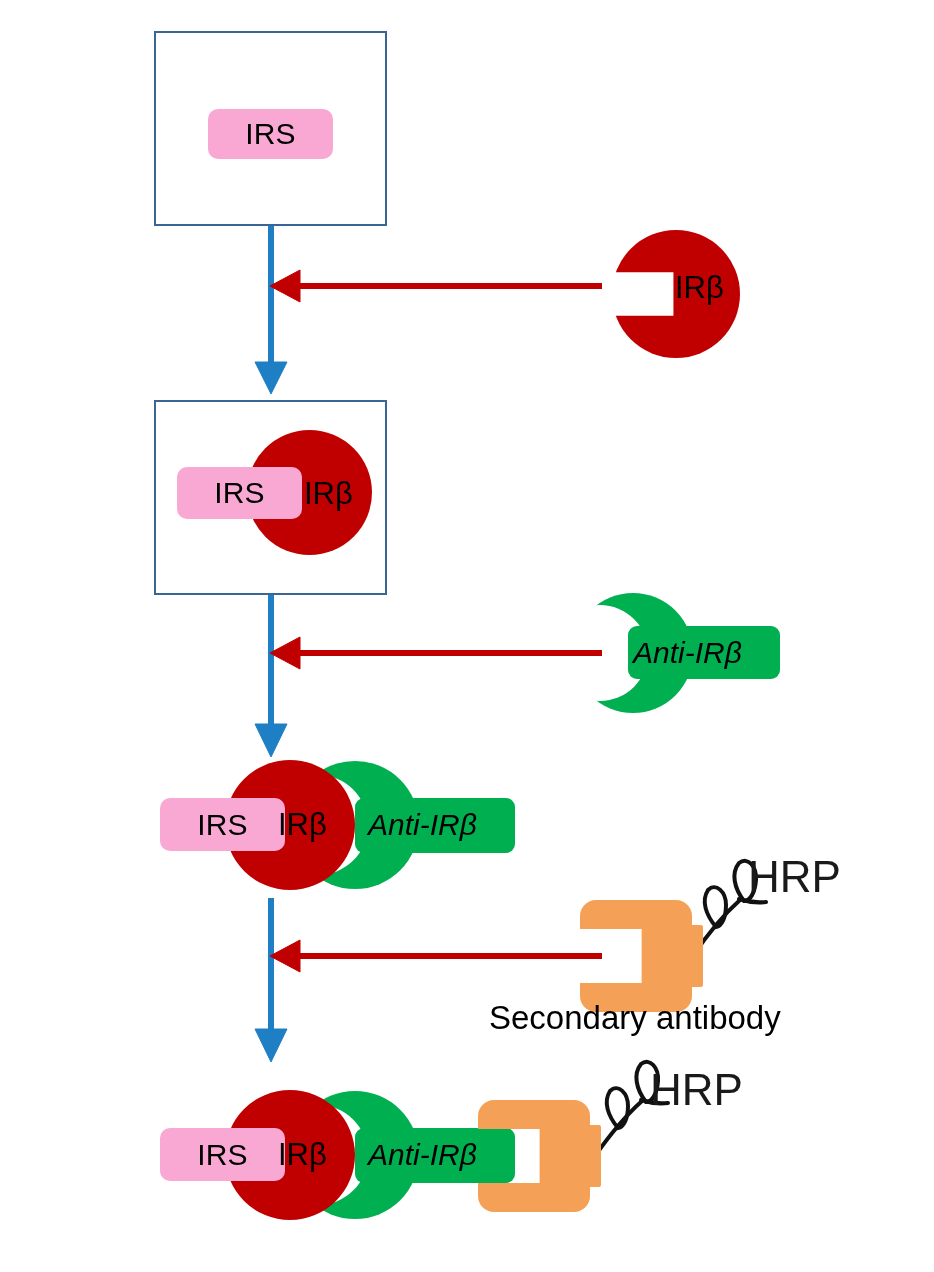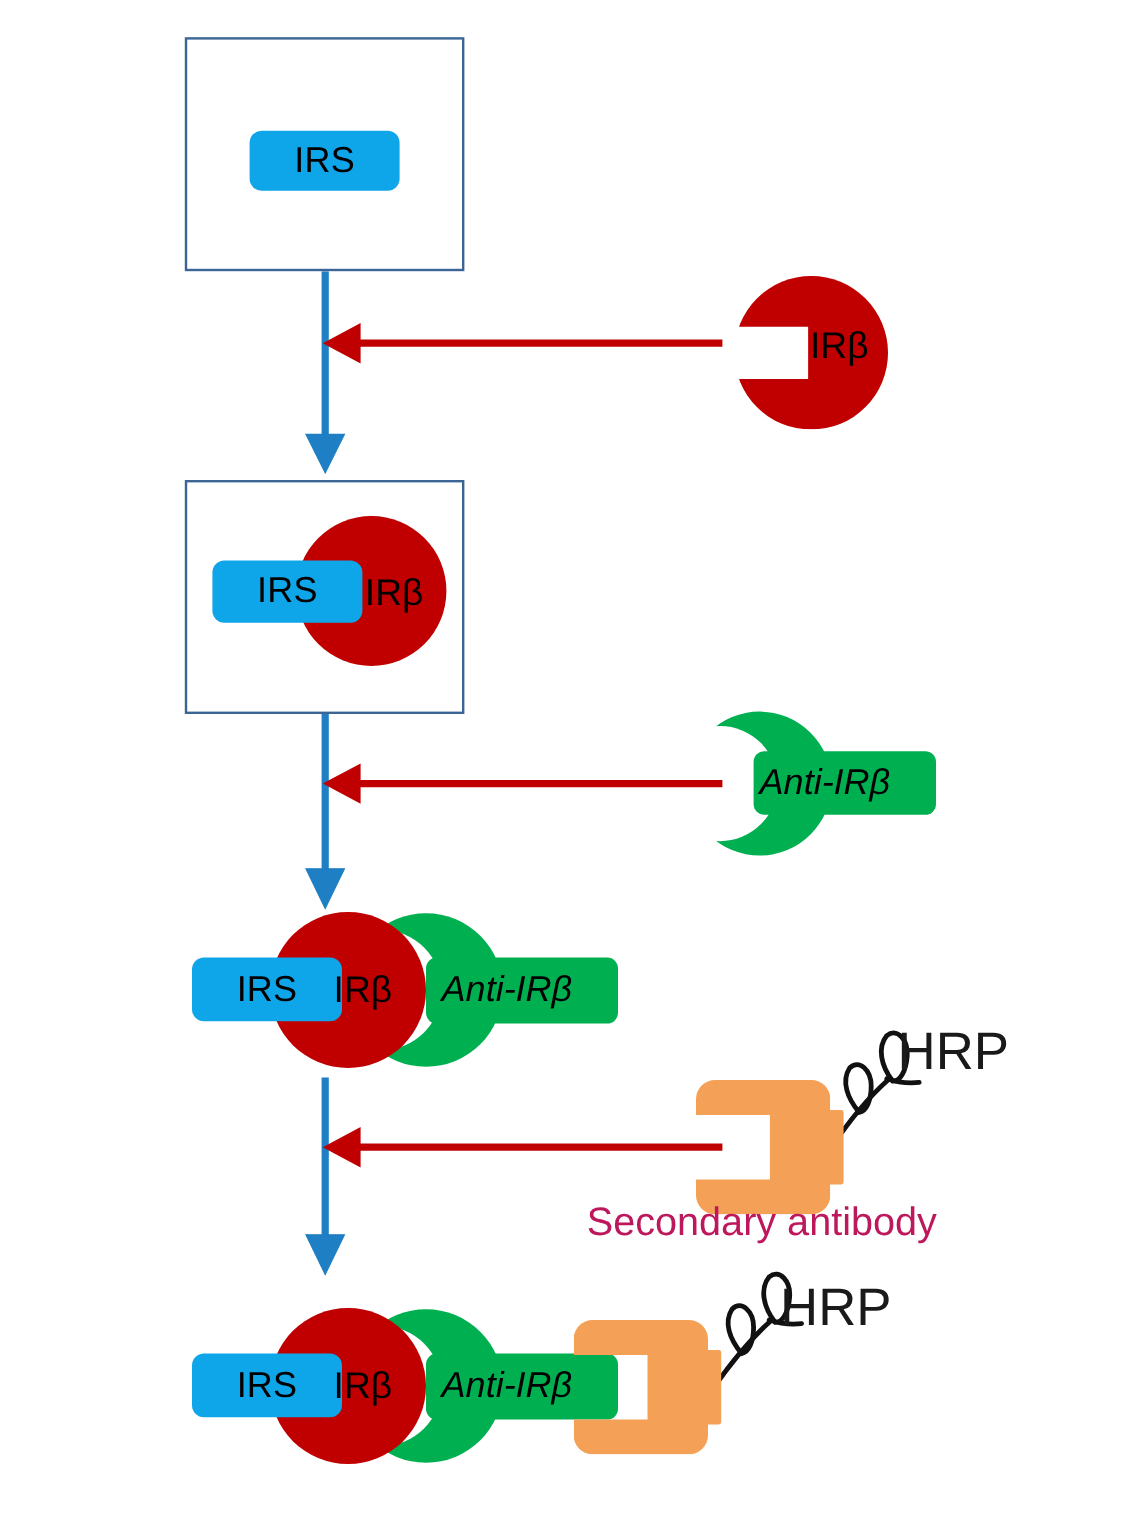--- a/index.html
+++ b/index.html
@@ -24,21 +24,21 @@
   .cell-box {
     position: absolute;
     border: 2px solid #3A6595;
     background: #ffffff;
     box-sizing: border-box;
   }
 
   
   .irs-chip {
     position: absolute;
-    background: #0ea5e9;
+    background: #f9a8d4;
     border-radius: 10px;
     display: flex;
     align-items: center;
     justify-content: center;
     color: #000000;
     box-sizing: border-box;
   }
   .irs-chip .lbl {
     font-size: 30px;
     line-height: 1;
@@ -103,21 +103,21 @@
   .hrp-label {
     position: absolute;
     font-size: 44px;
     color: #1A1A1A;
     line-height: 1;
     white-space: nowrap;
   }
   .sec-caption {
     position: absolute;
     font-size: 33px;
-    color: #be185d;
+    color: #000000;
     line-height: 1;
     white-space: nowrap;
   }
 
   svg { display: block; overflow: visible; }
   .svg-layer {
     position: absolute;
     left: 0; top: 0;
     width: 934px; height: 1272px;
     pointer-events: none;

